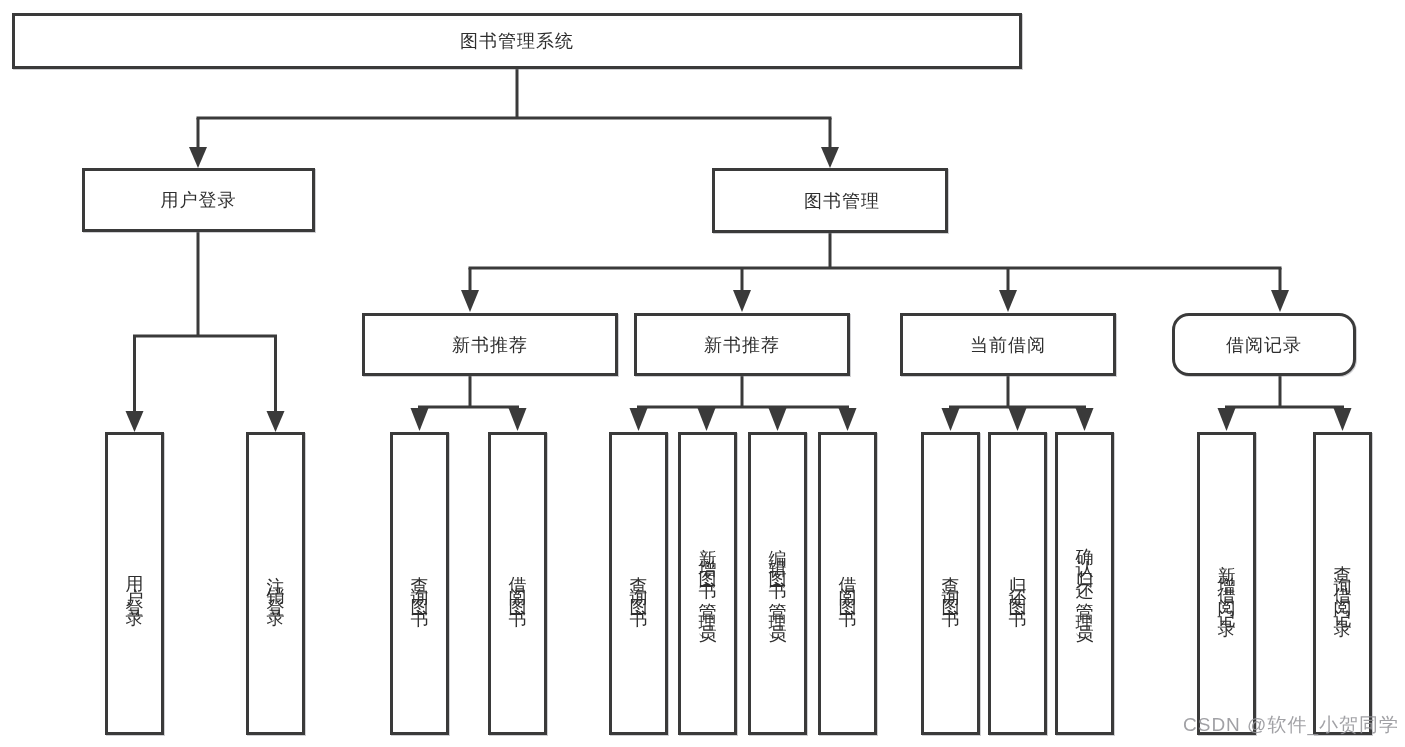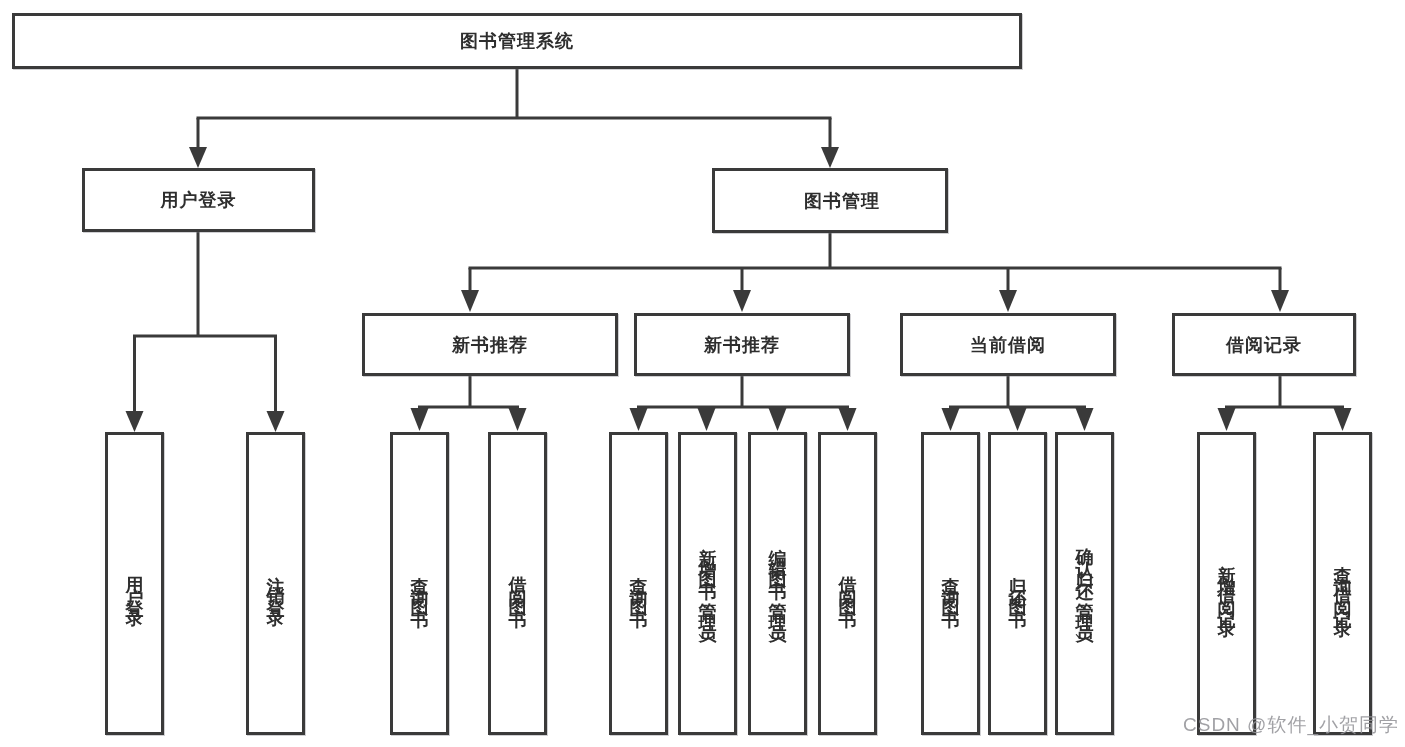--- a/index.html
+++ b/index.html
@@ -24,21 +24,20 @@
   .box {
     position: absolute;
     box-sizing: border-box;
     background: #ffffff;
     border: 3px solid #3a3a3a;
     display: flex;
     align-items: center;
     justify-content: center;
     z-index: 2;
     box-shadow: 1px 1px 0 rgba(120,120,130,0.35);
-    font-weight: bold;
   }
   .box .lbl {
     color: #2e2e2e;
     font-size: 18px;
     letter-spacing: 1px;
     white-space: nowrap;
   }
   .vbox .lbl {
     writing-mode: vertical-rl;
     text-orientation: mixed;
@@ -130,21 +129,21 @@
 
   <div class="box" style="left:362px; top:313px; width:256px; height:63px;">
     <span class="lbl">新书推荐</span>
   </div>
   <div class="box" style="left:634px; top:313px; width:216px; height:63px;">
     <span class="lbl">新书推荐</span>
   </div>
   <div class="box" style="left:900px; top:313px; width:216px; height:63px;">
     <span class="lbl">当前借阅</span>
   </div>
-  <div class="box" style="left:1172px; top:313px; width:184px; height:63px;">
+  <div class="box" style="left:1172px; top:313px; width:184px; height:63px;border-radius:17px;">
     <span class="lbl">借阅记录</span>
   </div>
 
   <div class="box vbox" style="left:105px; top:432px; width:59px; height:303px;">
     <span class="lbl">用户登录</span>
   </div>
   <div class="box vbox" style="left:246px; top:432px; width:59px; height:303px;">
     <span class="lbl">注销登录</span>
   </div>
 

